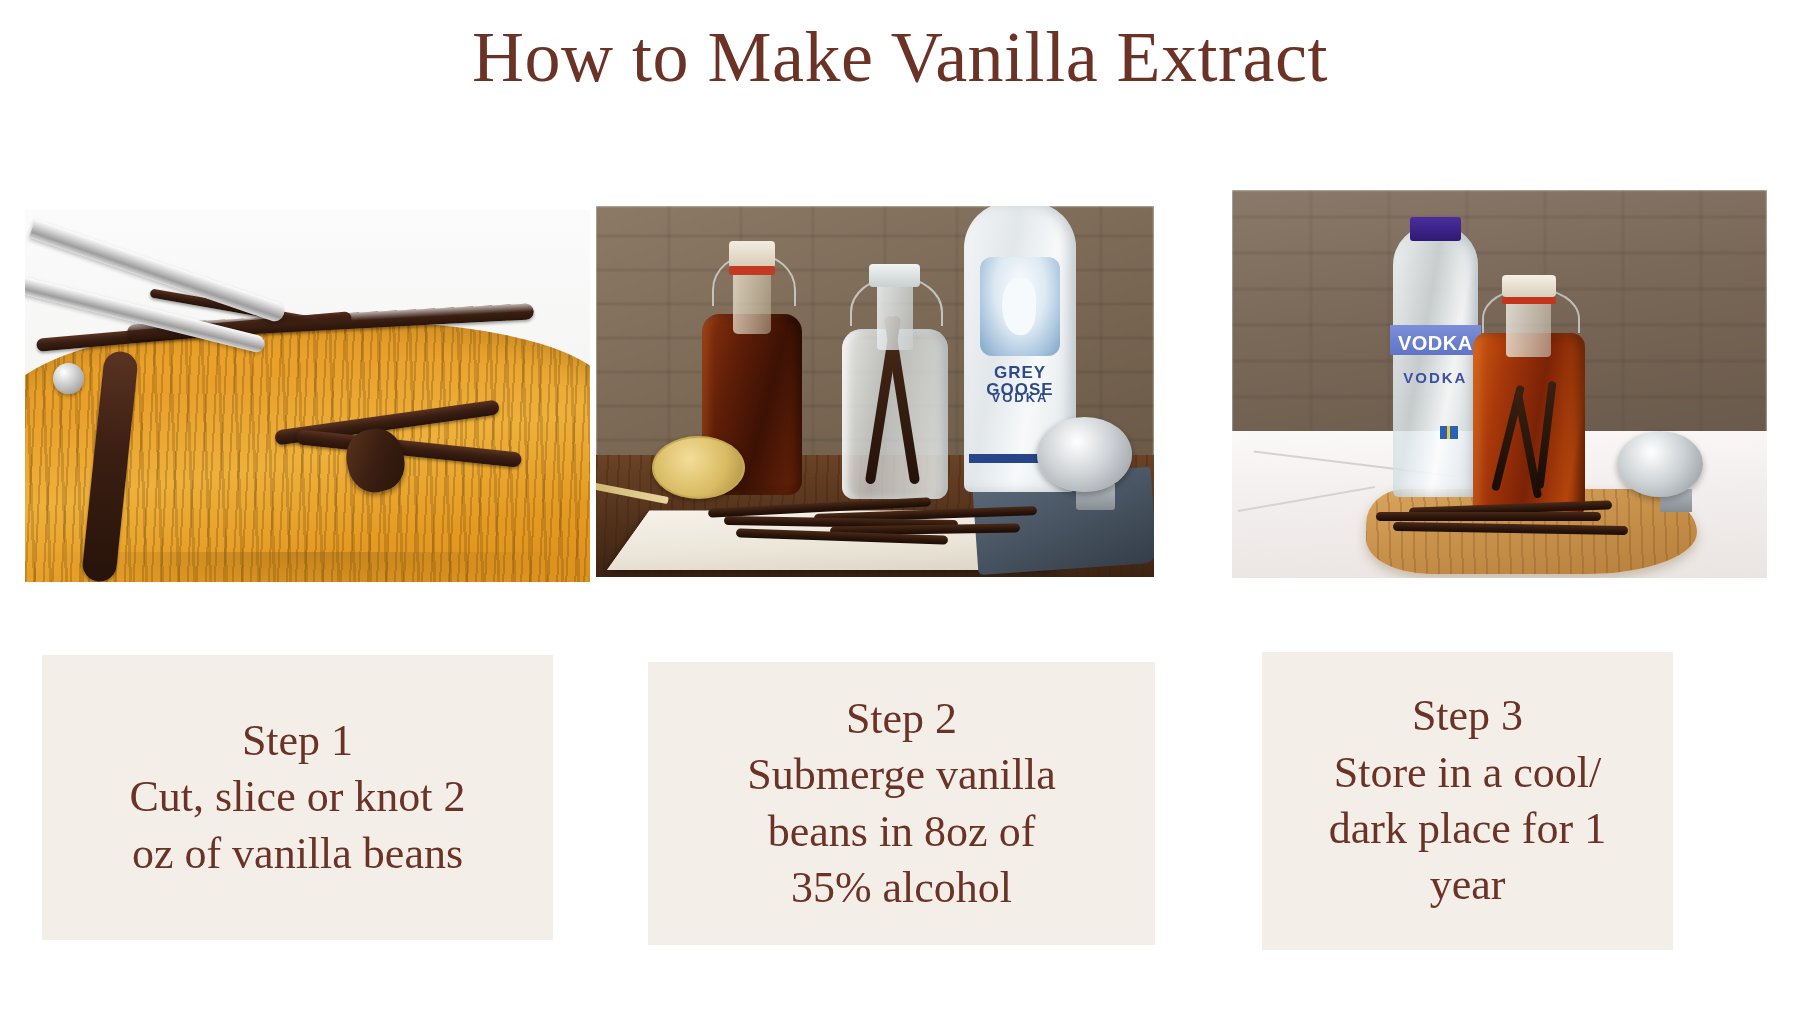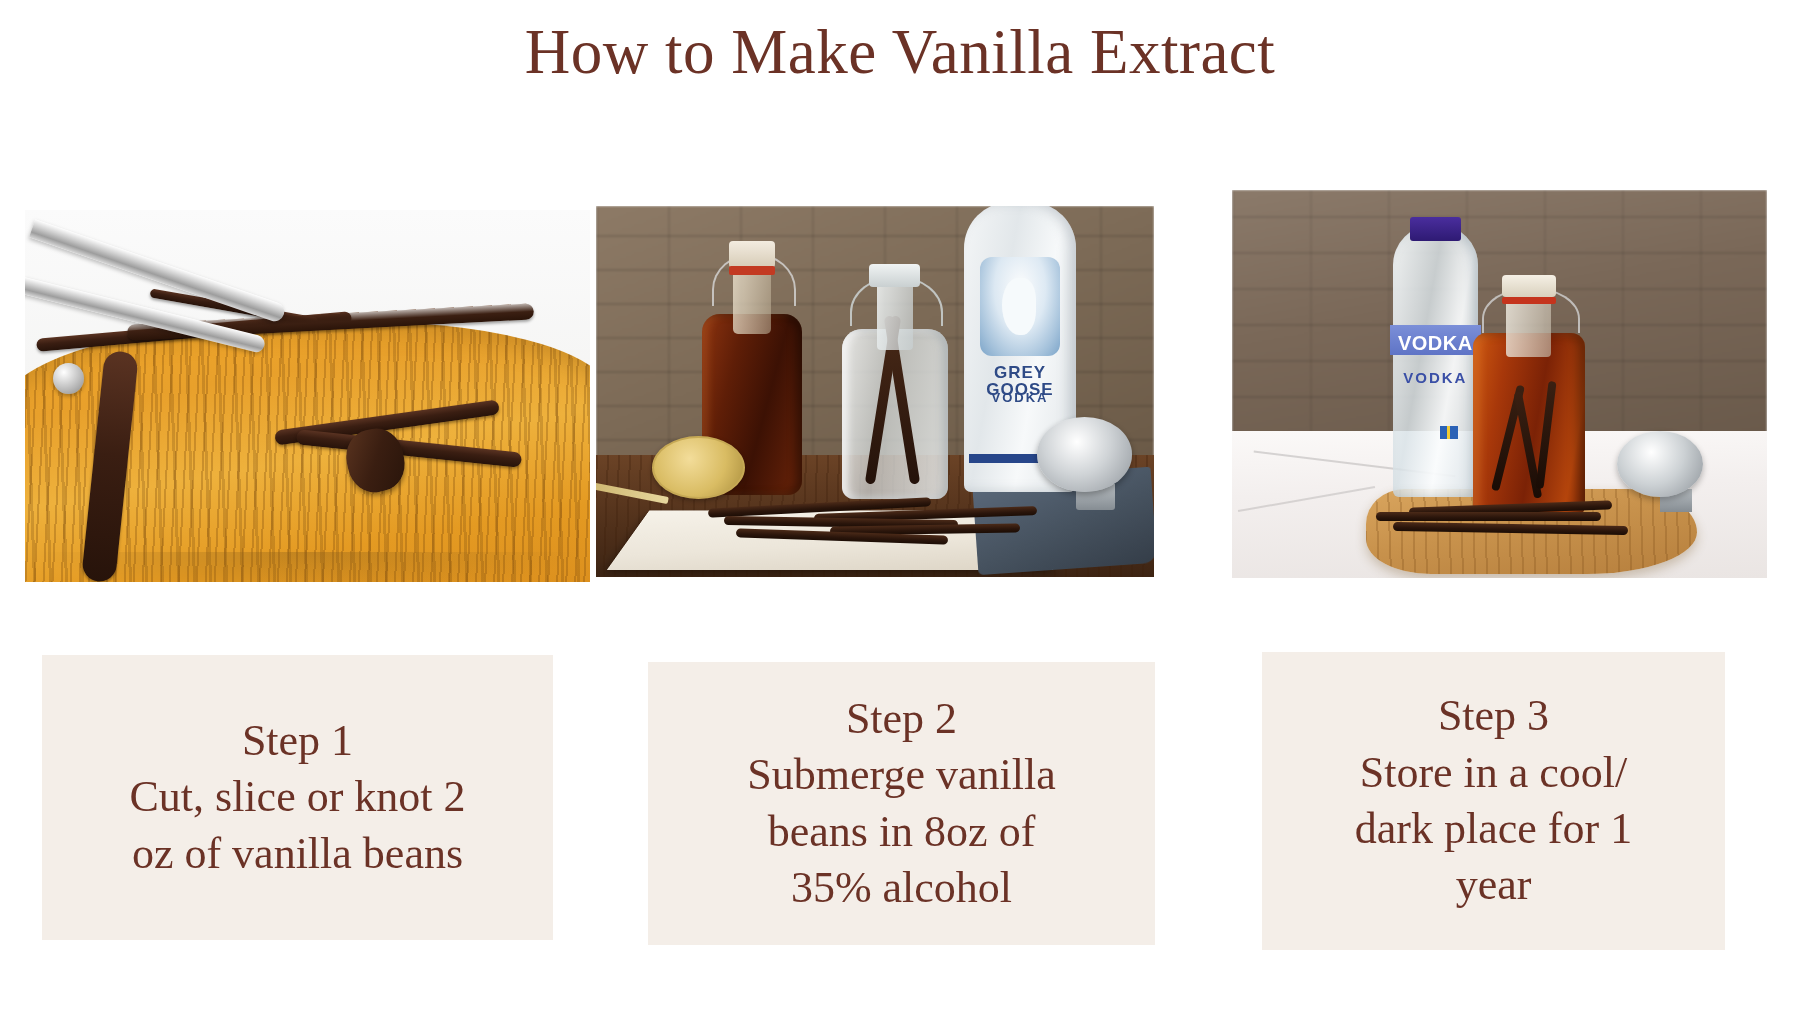--- a/index.html
+++ b/index.html
@@ -16,21 +16,21 @@
   }
 
   
   .page-title {
     position: absolute;
     left: 0;
     top: 18px;
     width: 1800px;
     text-align: center;
     font-family: "Liberation Serif", "DejaVu Serif", serif;
-    font-size: 63px;
+    font-size: 72px;
     line-height: 1.1;
     letter-spacing: 0.5px;
     color: #6B3226;
     white-space: nowrap;
   }
 
   
   .photo {
     position: absolute;
     overflow: hidden;
@@ -398,21 +398,21 @@
     color: #6B3226;
     font-family: "Liberation Serif", "DejaVu Serif", serif;
     font-size: 44px;
     line-height: 1.28;
     white-space: pre-line;
     padding: 0 8px;
     box-sizing: border-box;
   }
   #caption-1 { left: 42px;   top: 655px; width: 511px; height: 285px; }
   #caption-2 { left: 648px;  top: 662px; width: 507px; height: 283px; }
-  #caption-3 { left: 1262px; top: 652px; width: 463px; height: 298px; }
+  #caption-3 { left: 1262px; top: 652px; width: 411px; height: 298px; }
 </style>
 </head>
 <body>
 
 <div class="page-title">How to Make Vanilla Extract</div>
 
 <div class="photo" id="photo-1">
   <div class="scene">
     <div class="bg-white"></div>
     <div class="olive-board"></div>

